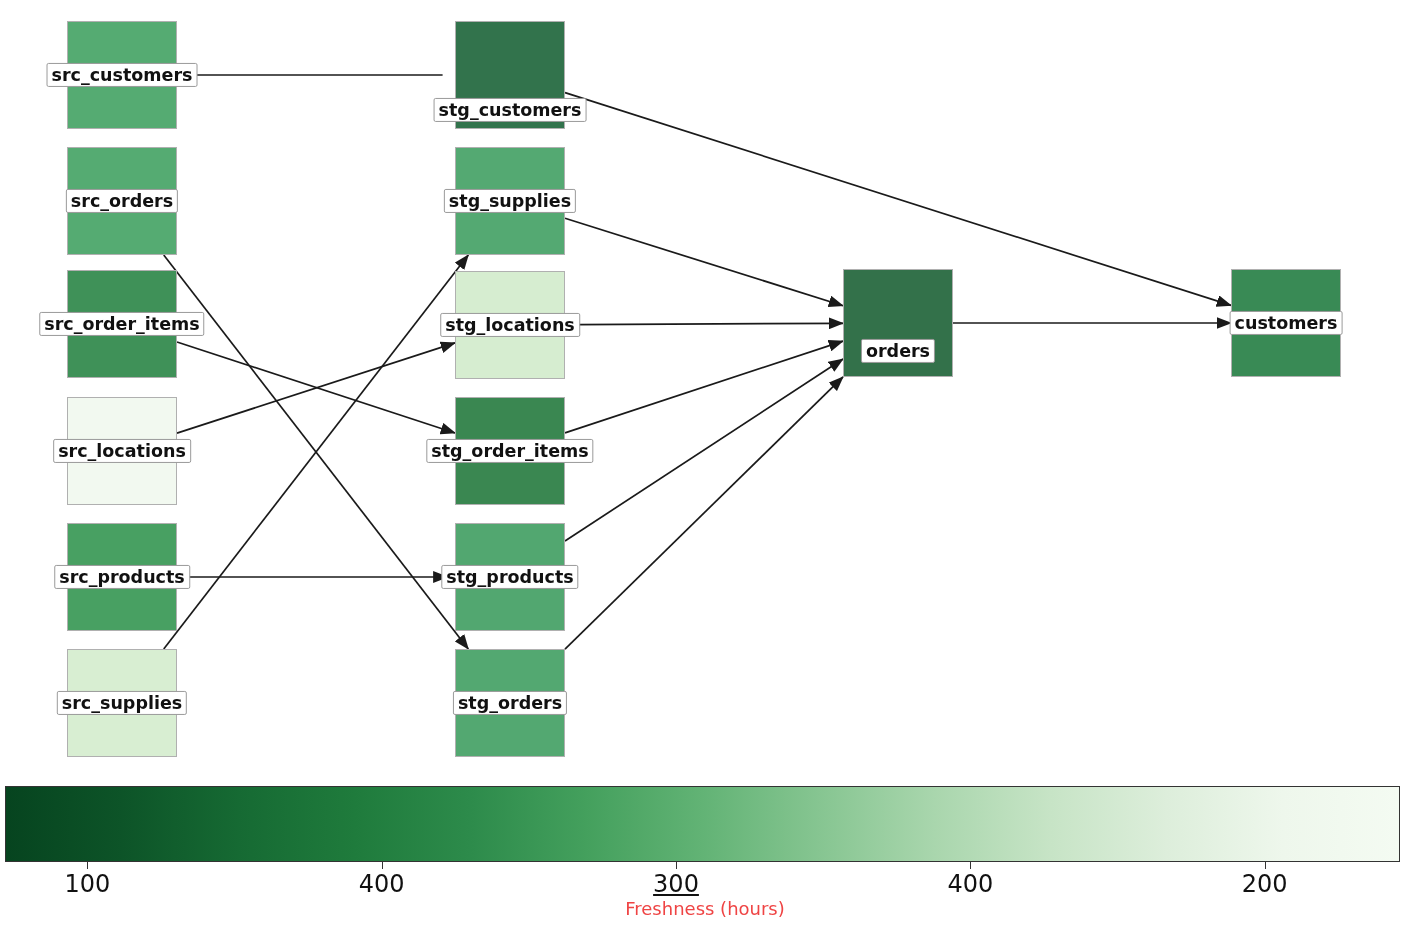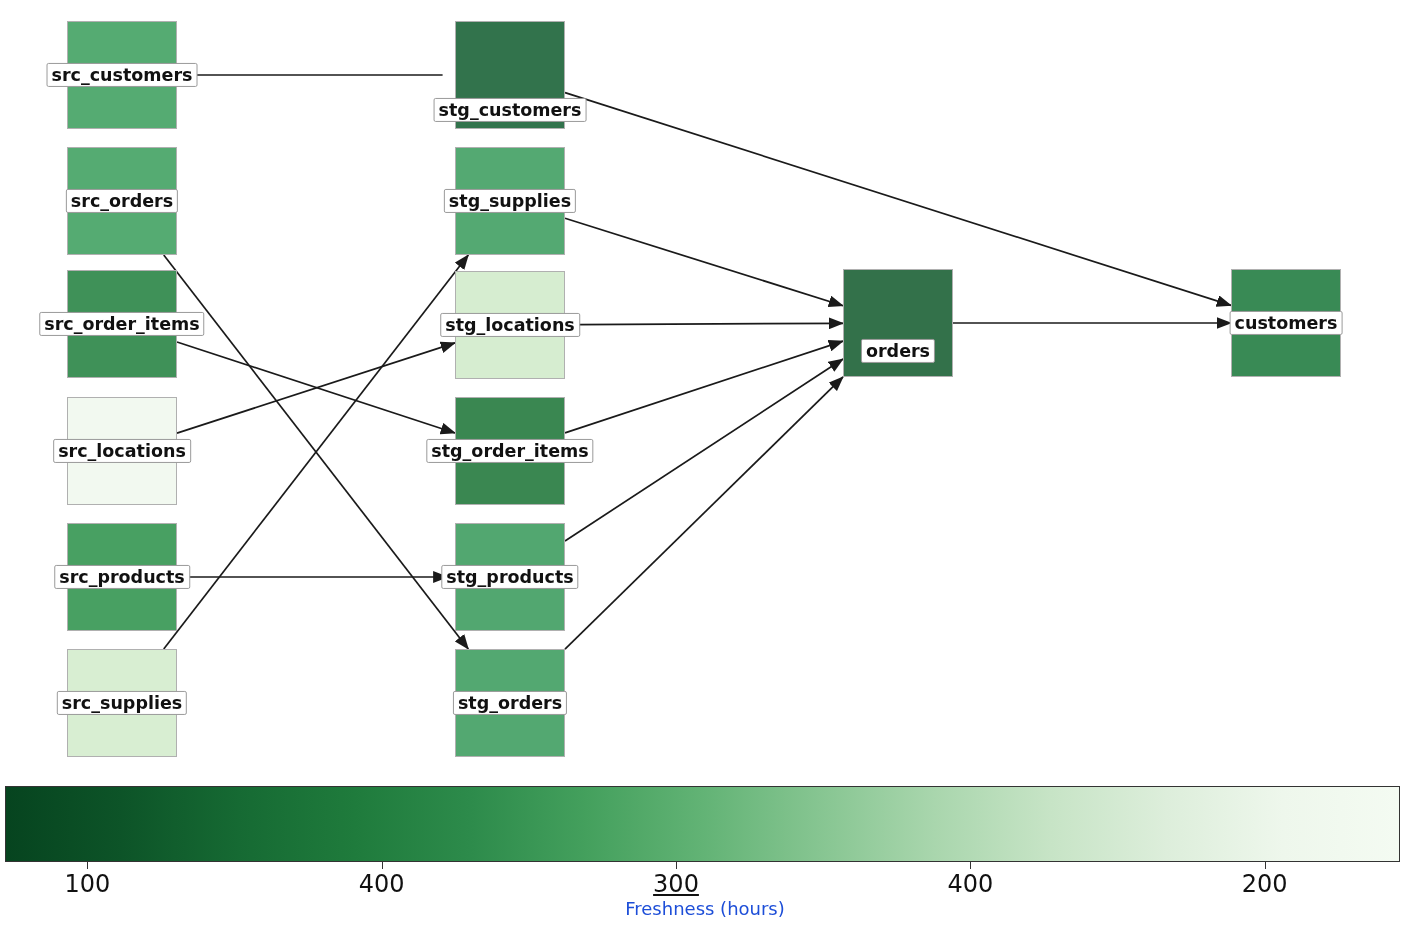--- a/index.html
+++ b/index.html
@@ -11,21 +11,21 @@
        background:#ffffff;border:1px solid #9a9a9a;border-radius:2px;
        padding:1px 4px;font-size:17.5px;font-weight:bold;color:#111111;
        white-space:nowrap;line-height:1.15;}
   #edges{position:absolute;left:0;top:0;width:1410px;height:926px;}
   #cbar{position:absolute;left:5px;top:786px;width:1395px;height:76px;
         box-sizing:border-box;border:1.4px solid #333333;}
   .cbtick{position:absolute;top:862px;width:1px;height:7px;background:#333333;}
   .cblabel{position:absolute;top:870px;transform:translateX(-50%);
         font-size:24px;color:#111111;white-space:nowrap;}
   #cbtitle{position:absolute;top:898px;left:705px;transform:translateX(-50%);
-        font-size:18px;color:#1d4ed8;white-space:nowrap;text-align:right;}
+        font-size:18px;color:#ef4444;white-space:nowrap;text-align:right;}
 </style>
 </head>
 <body>
 
 <div id="stage">
 
   <svg id="edges" viewBox="0 0 1410 926" xmlns="http://www.w3.org/2000/svg">
     <defs>
       <marker id="arrowhead" markerWidth="9" markerHeight="7" refX="8.4" refY="3.5" orient="auto" markerUnits="strokeWidth">
         <path d="M0,0 L9,3.5 L0,7 z" fill="#1a1a1a"></path>

